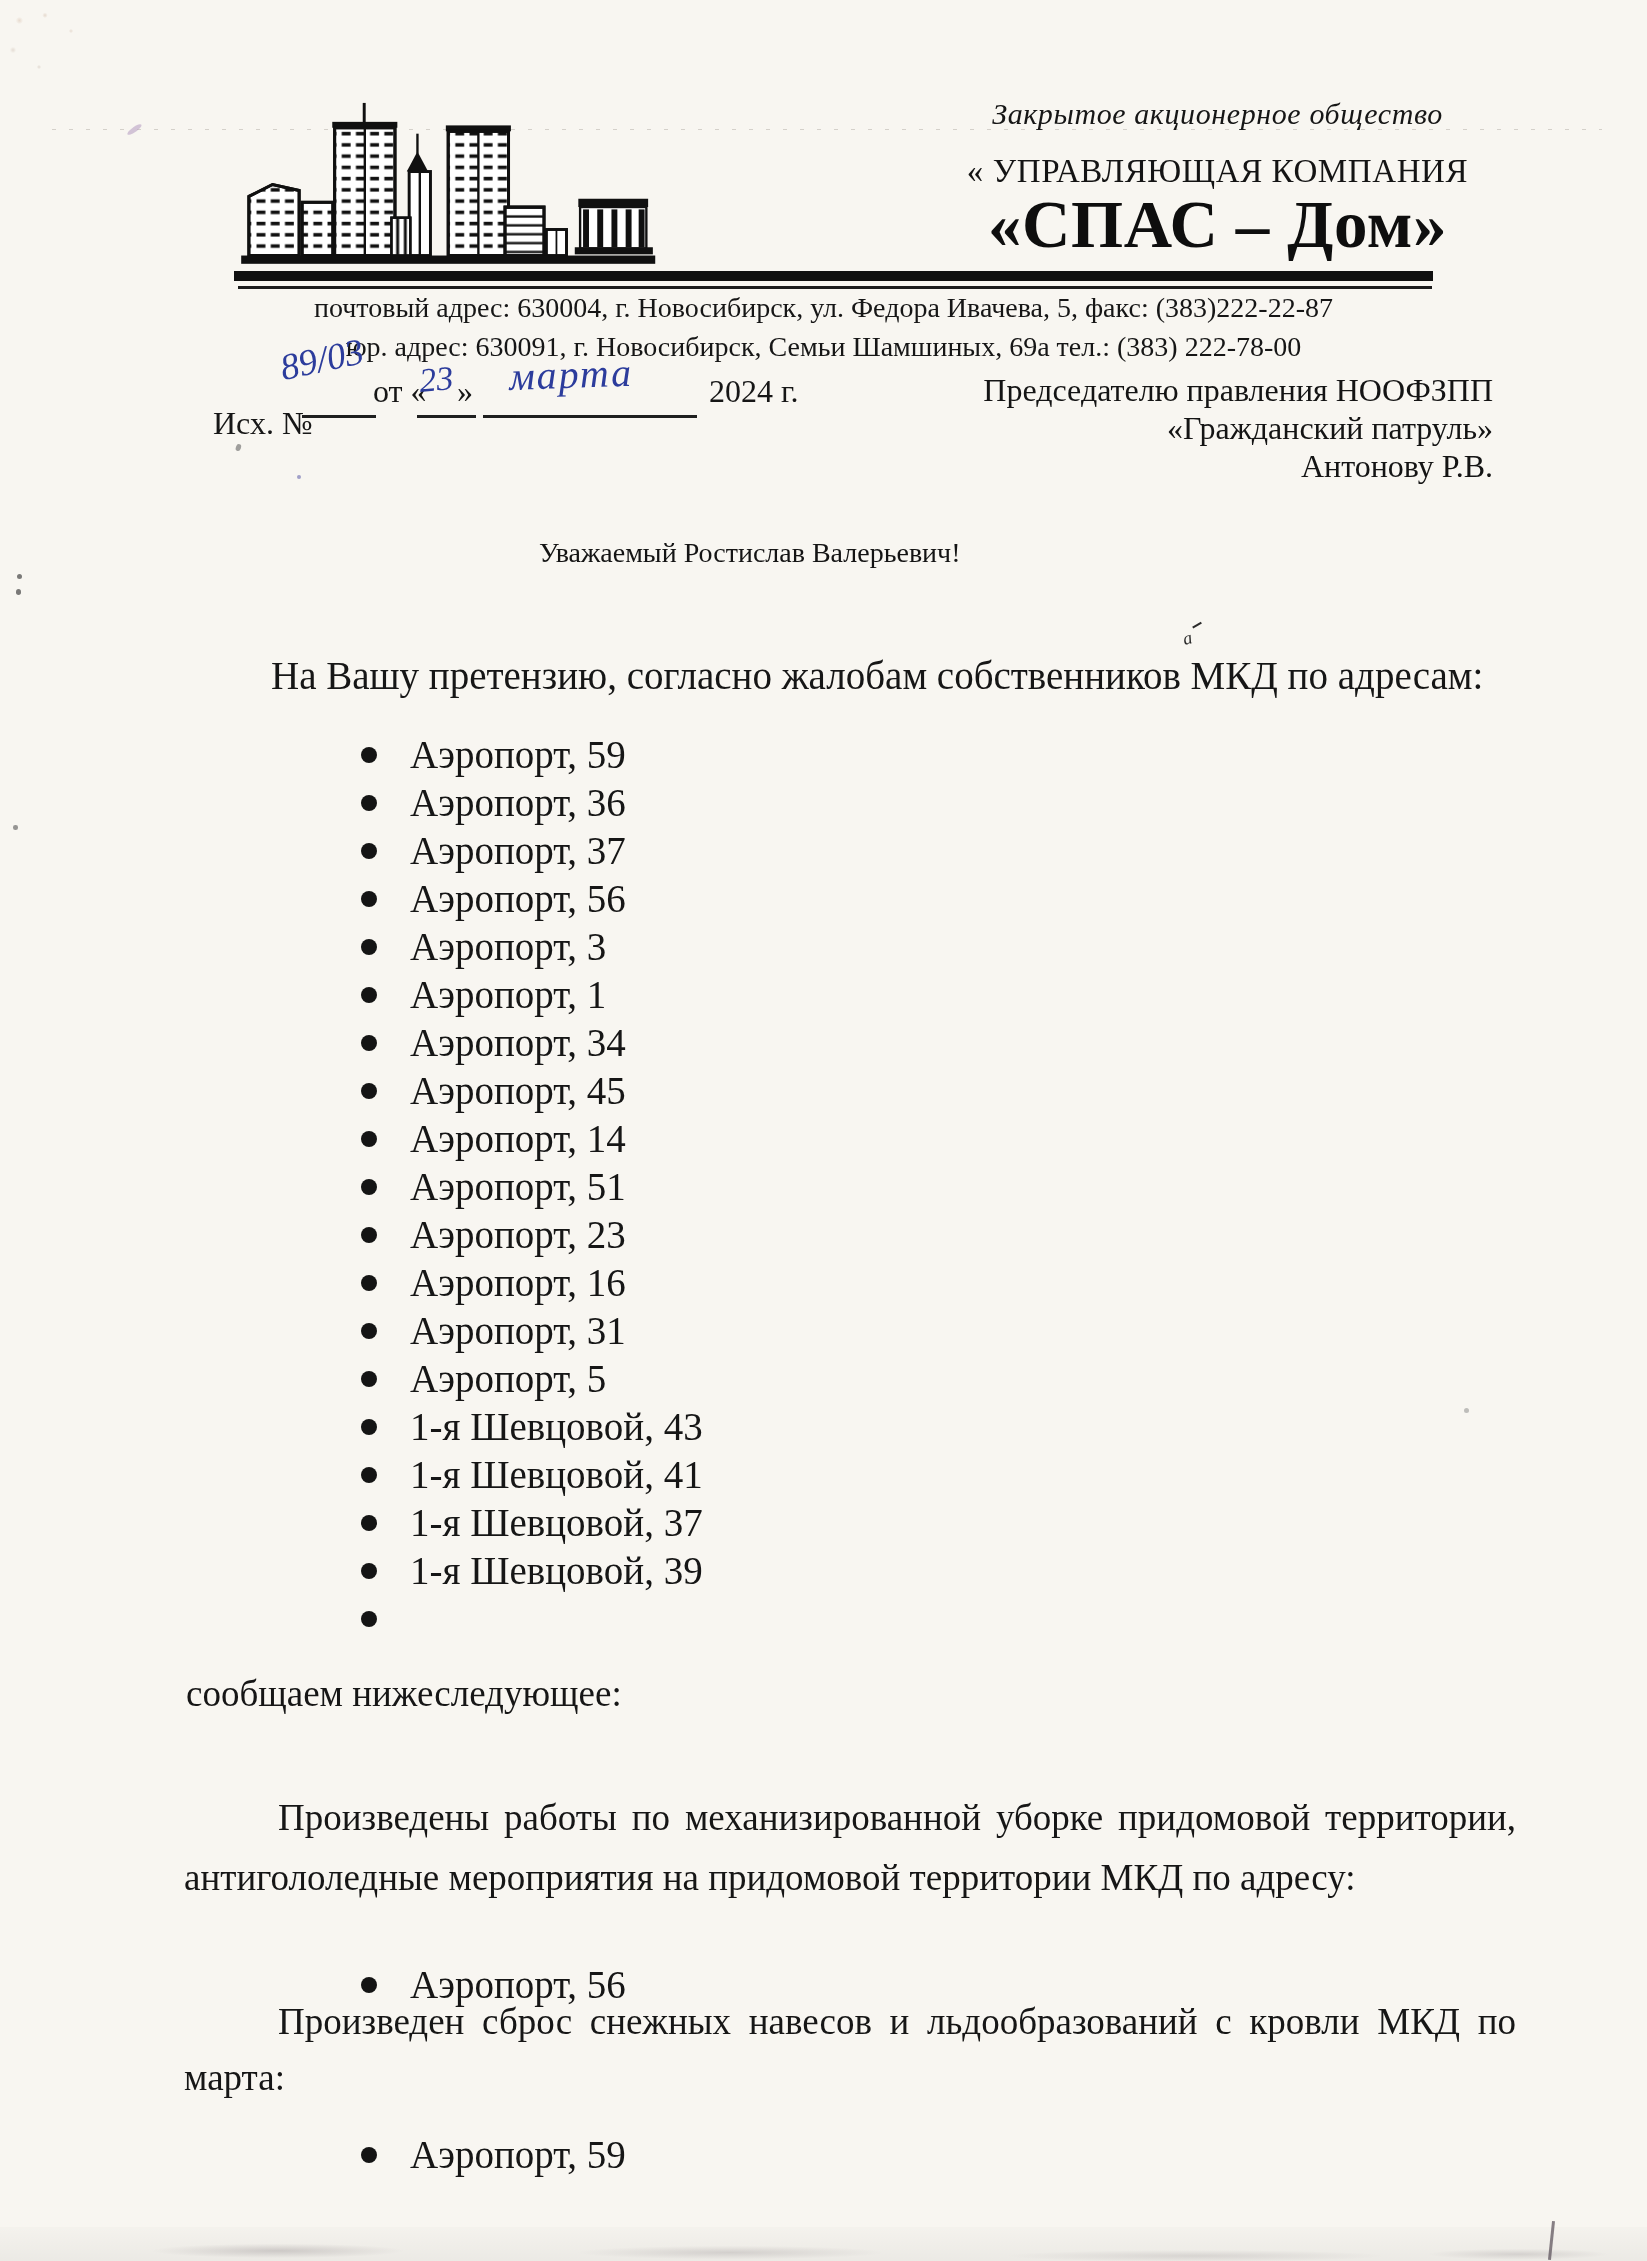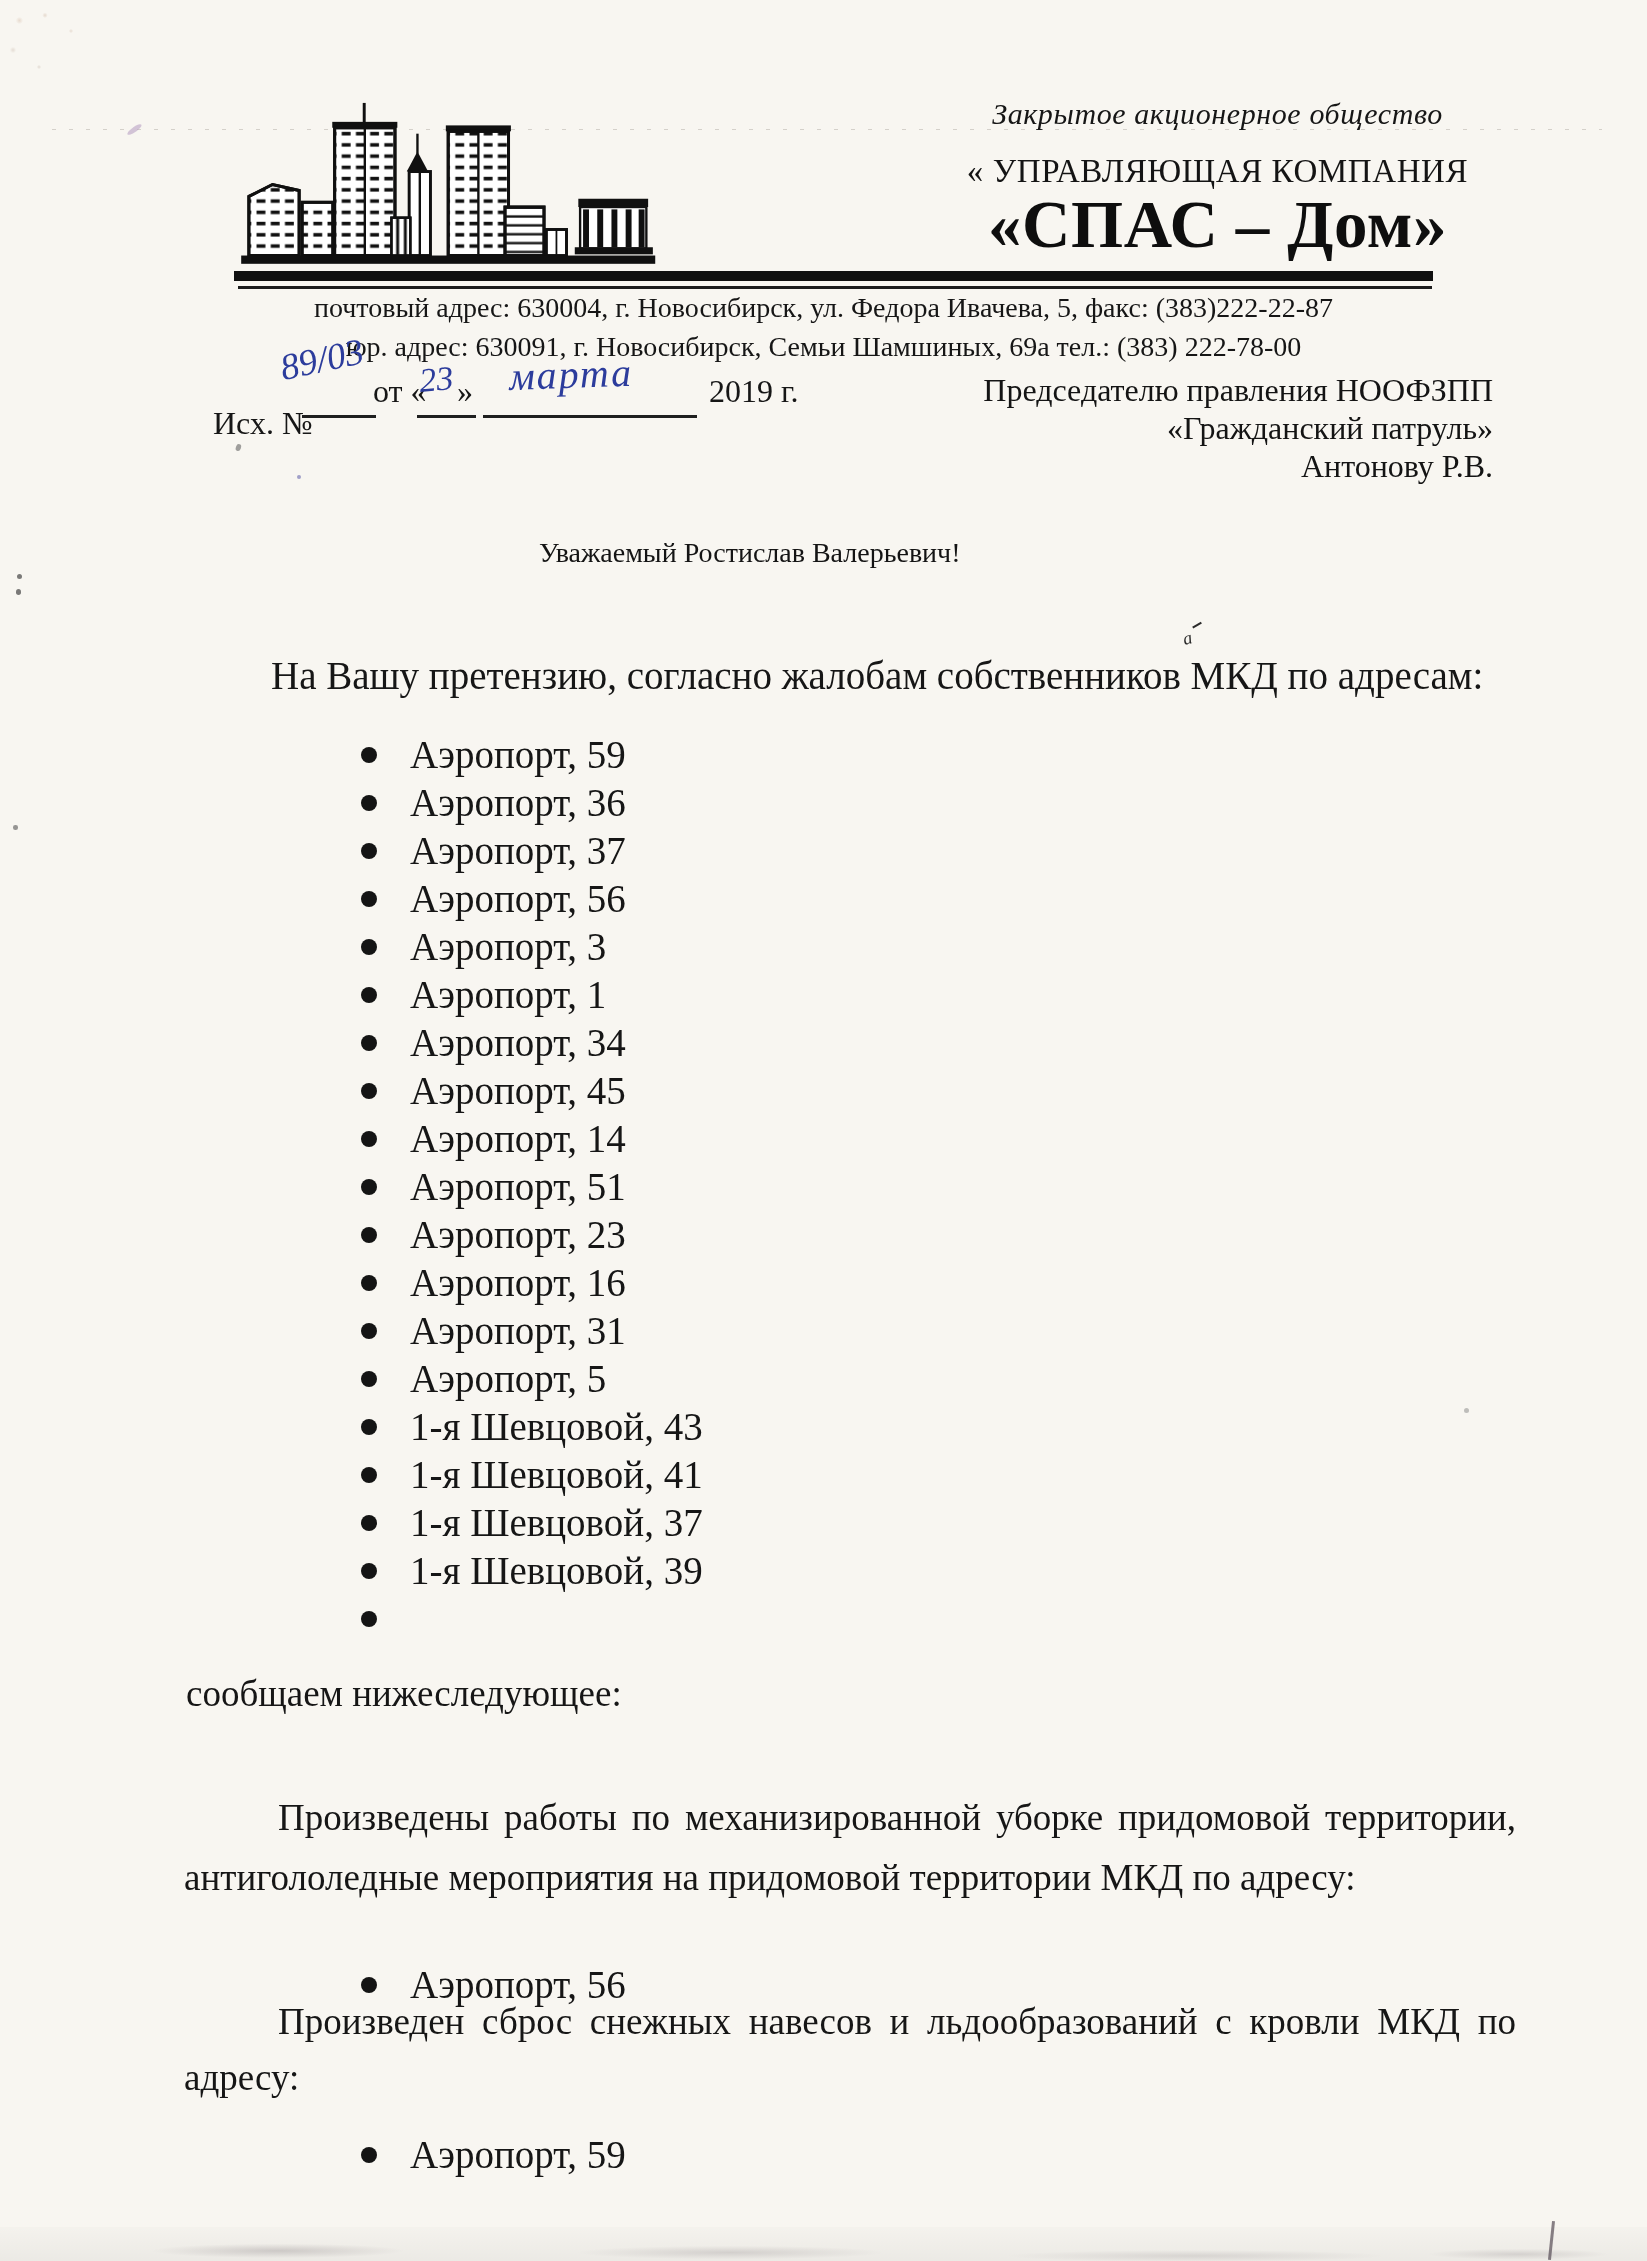--- a/index.html
+++ b/index.html
@@ -141,21 +141,21 @@
 
   <div class="abs printed" style="left:213px;top:373px;margin-top:32px;">Исх. №</div>
   <div class="abs hand" style="left:285px;top:346px;font-size:37px;transform:rotate(-12deg);">89/03</div>
   <div class="abs uline" style="left:302px;top:415px;width:74px;"></div>
   <div class="abs printed" style="left:373px;top:373px;">от «</div>
   <div class="abs hand" style="left:421px;top:362px;font-size:34px;transform:rotate(-5deg);">23</div>
   <div class="abs printed" style="left:457px;top:373px;">»</div>
   <div class="abs uline" style="left:417px;top:415px;width:59px;"></div>
   <div class="abs uline" style="left:483px;top:415px;width:214px;"></div>
   <div class="abs hand" style="left:510px;top:353px;font-size:40px;letter-spacing:1.9px;transform:rotate(-2deg);">марта</div>
-  <div class="abs printed" style="left:709px;top:373px;">2019 г.</div>
+  <div class="abs printed" style="left:709px;top:373px;">2024 г.</div>
 
   <div class="speck" style="left:236px;top:444px;width:4.5px;height:6.5px;background:#555;opacity:.55;transform:rotate(20deg);"></div>
   <div class="speck" style="left:297px;top:475px;width:3.9px;height:3.9px;background:#4a4aa0;opacity:.5;"></div>
 
   <div class="abs" id="addressee">
     <div>Председателю правления НООФЗПП</div>
     <div>«Гражданский патруль»</div>
     <div>Антонову Р.В.</div>
   </div>
 
@@ -193,20 +193,20 @@
     <li></li>
   </ul>
 
   <div class="abs bodytext" style="left:186px;top:1672px;">сообщаем нижеследующее:</div>
 
   <div class="abs bodytext just" style="left:278px;top:1796px;width:1238px;">Произведены работы по механизированной уборке придомовой территории,</div>
   <div class="abs bodytext" style="left:184px;top:1856px;">антигололедные мероприятия на придомовой территории МКД по адресу:</div>
   <div class="bullet-item" style="left:360px;top:1961px;">Аэропорт, 56</div>
 
   <div class="abs bodytext just" style="left:278px;top:2000px;width:1238px;">Произведен сброс снежных навесов и льдообразований с кровли МКД по</div>
-  <div class="abs bodytext" style="left:184px;top:2056px;">адресу:</div>
+  <div class="abs bodytext" style="left:184px;top:2056px;">марта:</div>
   <div class="bullet-item" style="left:360px;top:2131px;">Аэропорт, 59</div>
 
   <div class="abs noise-band"></div>
   <div class="abs streak"></div>
 
 </div>
 
 
 </body></html>

